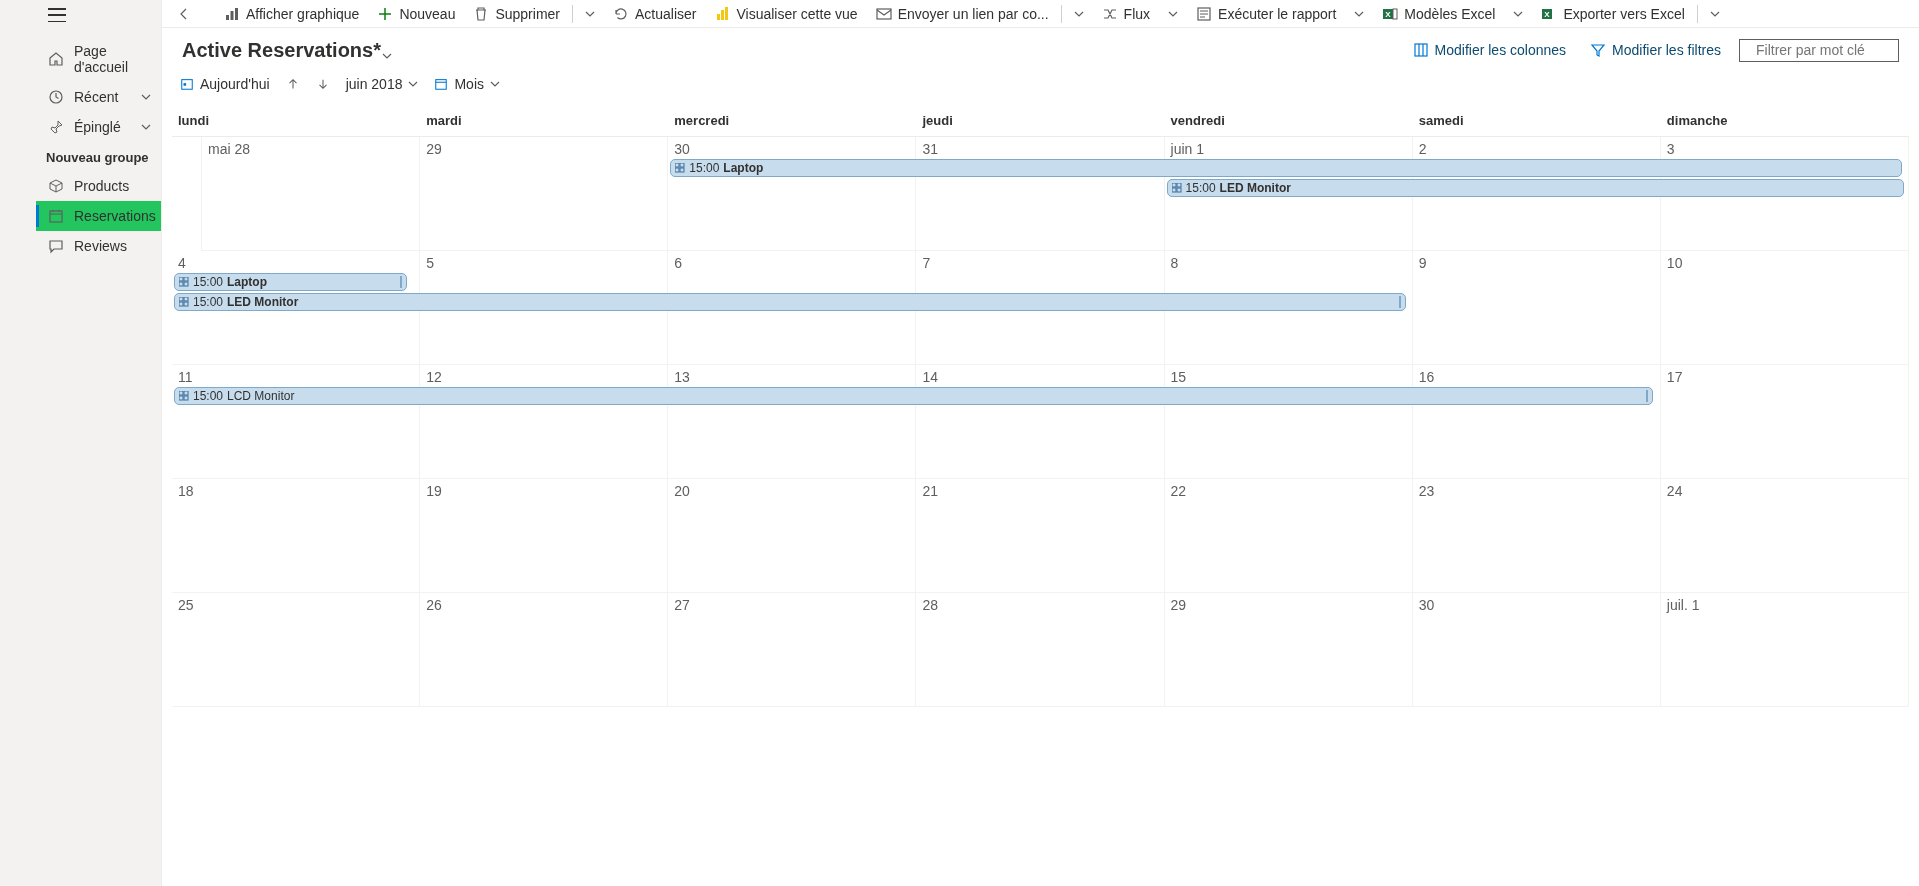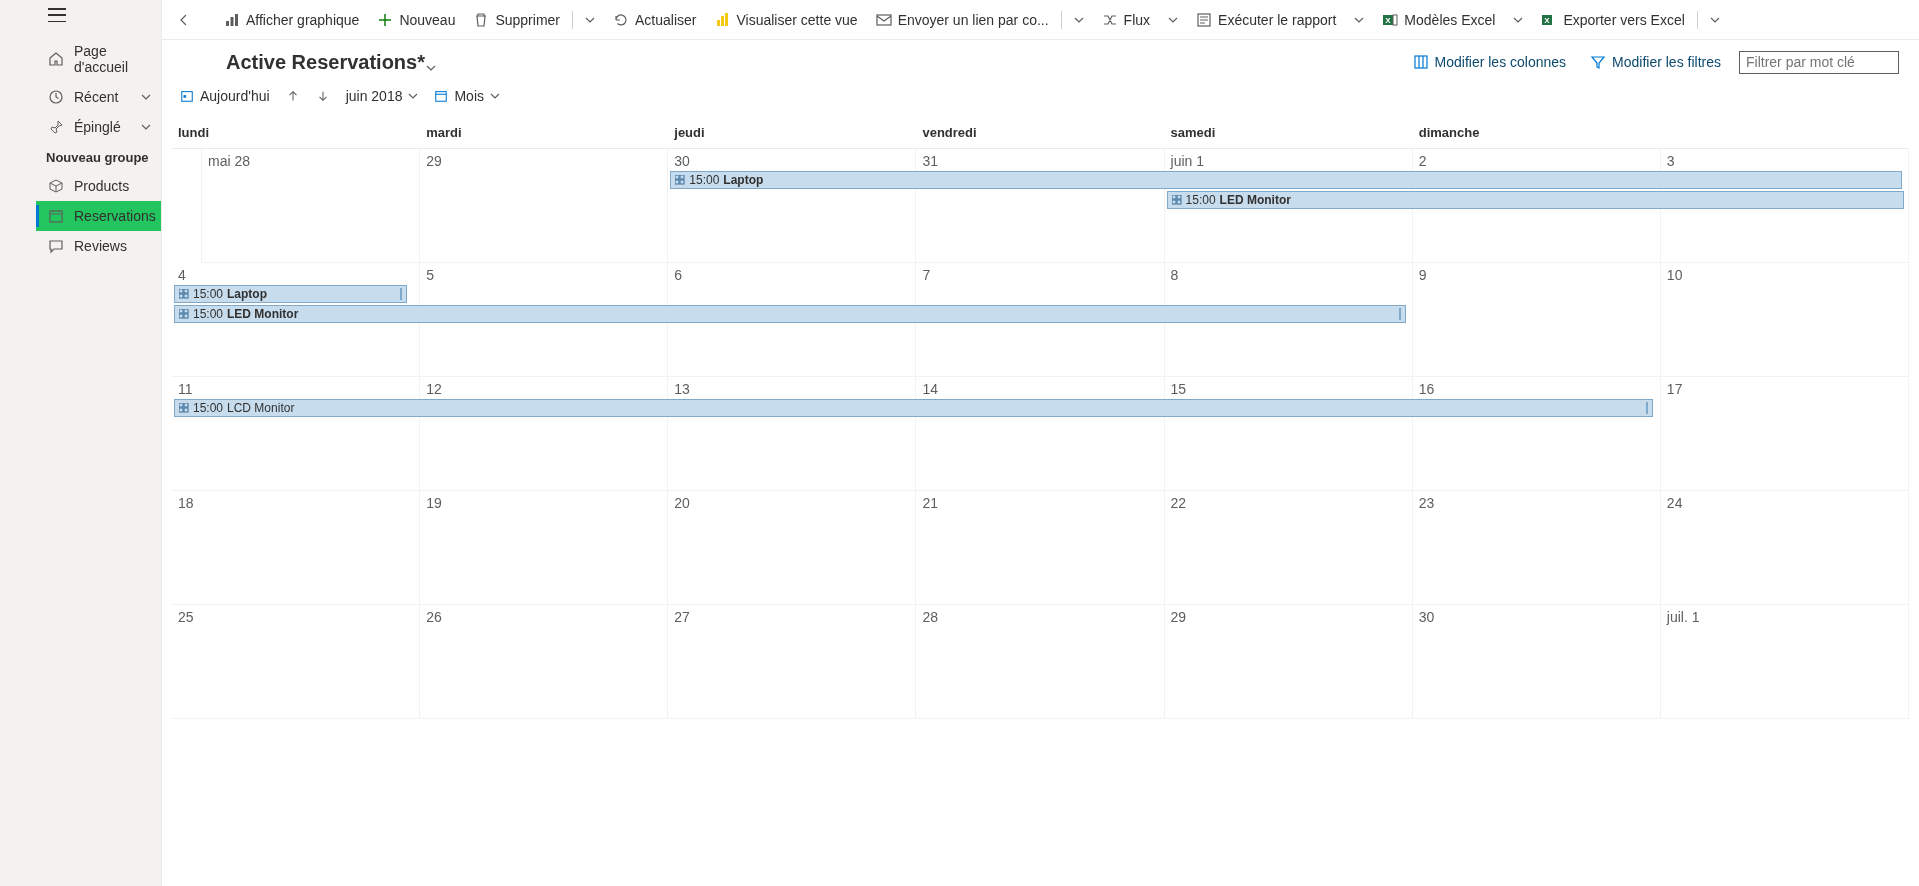--- a/index.html
+++ b/index.html
@@ -9,39 +9,39 @@
   .sidebar-top { padding:8px 12px; }
   .hamburger { width:18px; height:14px; display:flex; flex-direction:column; justify-content:space-between; cursor:pointer;}
   .hamburger span { display:block; height:1.5px; background:#323130; }
   .nav-item { display:flex; align-items:center; padding:7px 10px 7px 12px; cursor:pointer; color:#323130; position:relative;}
   .nav-item .icon { width:16px; height:16px; margin-right:10px; flex-shrink:0; display:flex; align-items:center; justify-content:center;}
   .nav-item .chev { margin-left:auto; }
   .nav-group-label { padding:8px 10px 6px 10px; font-weight:600; font-size:13px; color:#323130;}
   .nav-item.active { background:#22c55e; }
   .nav-item.active::before { content:""; position:absolute; left:0; top:4px; bottom:4px; width:3px; background:#0078d4;}
   .main { flex:1; display:flex; flex-direction:column; min-width:0;}
-  .cmdbar { display:flex; align-items:center; height:40px; border-bottom:1px solid #edebe9; padding:0 6px; gap:2px; white-space:nowrap;}
+  .cmdbar { display:flex; align-items:center; height:28px; border-bottom:1px solid #edebe9; padding:0 6px; gap:2px; white-space:nowrap;}
   .cmdbtn { display:flex; align-items:center; height:30px; padding:0 8px; cursor:pointer; gap:6px; font-size:14px; color:#323130;}
   .cmdbtn .cicon { width:16px; height:16px; display:flex; align-items:center; justify-content:center;}
   .cmdsep { width:1px; height:18px; background:#d2d0ce; margin:0 2px;}
   .header-row { display:flex; align-items:center; padding:10px 20px 6px 20px; gap:12px;}
-  .view-title { font-size:20px; font-weight:600; display:flex; align-items:flex-end; cursor:pointer;margin-left:44px;}
+  .view-title { font-size:20px; font-weight:600; display:flex; align-items:flex-end; cursor:pointer;}
   .header-spacer { flex:1; }
   .header-action { display:flex; align-items:center; gap:6px; cursor:pointer; padding:4px 6px; color:#0c4a6e;}
-  .filter-input { border:1px solid #605e5c; height:23px; width:160px; padding:0 6px; font-size:14px; background:#fff;}
+  .filter-input { border:1px solid #605e5c; height:23px; width:160px; padding:0 16px; font-size:14px; background:#fff;}
   .toolbar-row { display:flex; padding:4px 10px 8px 10px; border-bottom:1px solid #fff;}
   .tbtn { display:flex; align-items:center; gap:6px; padding:4px 8px; cursor:pointer; font-size:14px;}
   .cal-wrap { flex:1; overflow:auto; padding:0 10px 10px 10px;}
   .cal-header { display:grid; grid-template-columns:repeat(7,1fr); border-bottom:1px solid #edebe9;}
   .cal-header div { padding:8px 6px; font-weight:600; font-size:13px;}
   .cal-grid { display:grid; grid-template-columns:repeat(7,1fr); grid-auto-rows:114px; }
   .cal-cell { border-right:1px solid #f3f2f1; border-bottom:1px solid #f3f2f1; padding:4px 6px; position:relative; overflow:visible;}
   .cal-cell:first-child { border-left:1px solid #f3f2f1;margin-left:29px;}
   .cal-date { font-size:14px; color:#605e5c; }
-  .event { position:absolute; height:18px; background:#c7ddee; border:1px solid #7fa8c9; border-radius:0; display:flex; align-items:center; font-size:12px; padding:0 4px; gap:4px; overflow:hidden; white-space:nowrap; z-index:2; cursor:pointer;}
+  .event { position:absolute; height:18px; background:#c7ddee; border:1px solid #7fa8c9; border-radius:5px; display:flex; align-items:center; font-size:12px; padding:0 4px; gap:4px; overflow:hidden; white-space:nowrap; z-index:2; cursor:pointer;}
   .event .handle { width:2px; height:12px; background:#7fa8c9;}
   .event .evicon { width:10px; height:10px; flex-shrink:0;}
   svg { display:block; }
   .more-btn { display:flex; flex-direction:column; gap:2px; width:14px; height:14px; align-items:center; justify-content:center; cursor:pointer; padding:8px;}
   .more-btn span { width:3px; height:3px; background:#605e5c; border-radius:50%;}
   .arrow-svg { stroke:#605e5c; stroke-width:1.2; fill:none;}
 </style>
 </head>
 <body>
 
@@ -324,20 +324,21 @@
         <svg width="10" height="10" viewBox="0 0 10 10">
             <path d="M1 3l4 4 4-4" class="arrow-svg"></path>
           </svg>
       </div>
     </div>
 
     <div class="cal-wrap">
       <div class="cal-header">
         <div>lundi</div>
         <div>mardi</div>
+        <div>mercredi</div>
         <div>jeudi</div>
         <div>vendredi</div>
         <div>samedi</div>
         <div>dimanche</div>
       </div>
       <div class="cal-grid">
 
         <div class="cal-cell">
             <div class="cal-date">mai 28</div>
           </div>

